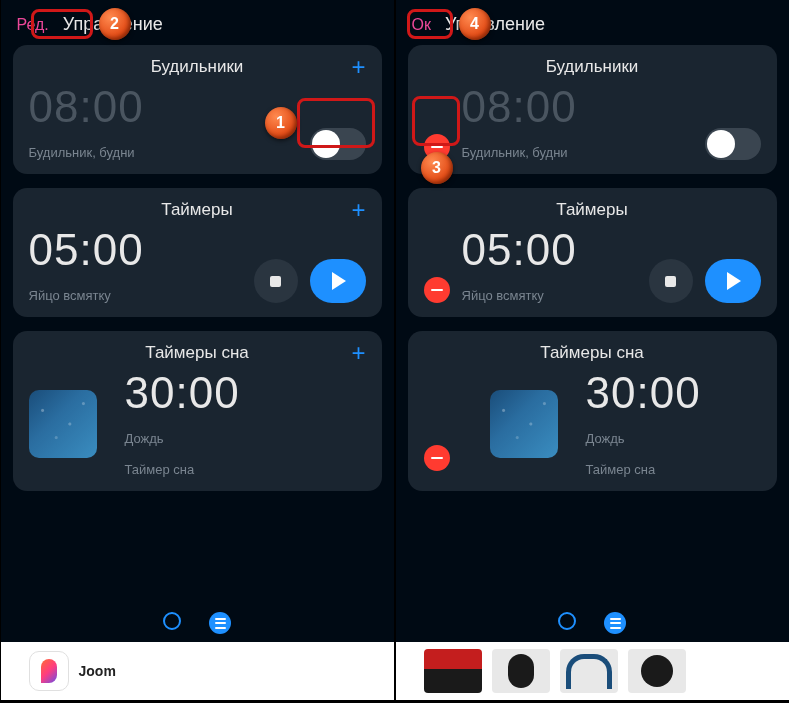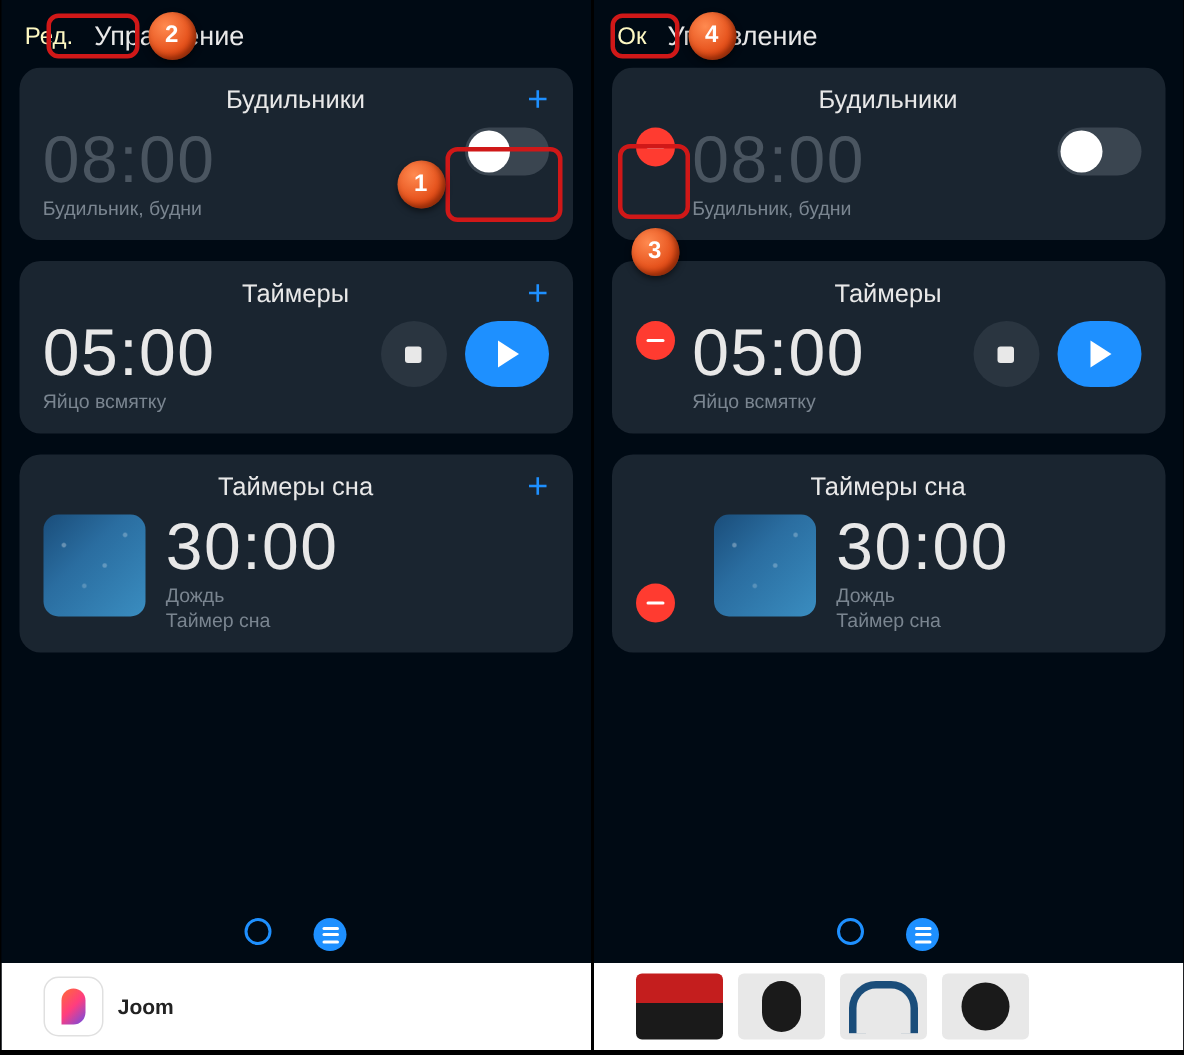--- a/index.html
+++ b/index.html
@@ -1,42 +1,42 @@
 <!DOCTYPE html>
 <html><head>
 <meta charset="utf-8">
 <style>
 *{margin:0;padding:0;box-sizing:border-box;font-family:-apple-system,BlinkMacSystemFont,"Segoe UI",sans-serif}
 body{background:#000;display:flex;justify-content:center;align-items:flex-start;position:relative}
 .container{display:flex;gap:2px;background:#000;position:relative}
 .screen{width:393px;height:700px;background:#000a14;position:relative;overflow:hidden;display:flex;flex-direction:column}
 .header{display:flex;align-items:center;padding:14px 16px 10px;gap:14px;position:relative}
-.hbtn{color:#fef9c3;font-size:16px;cursor:pointer}
+.hbtn{color:#ec4899;font-size:16px;cursor:pointer}
 .htitle{color:#e8e8e8;font-size:18px;font-weight:500}
 .content{flex:1;padding:0 12px;overflow:hidden}
 .card{background:#1a2530;border-radius:14px;margin-bottom:14px;padding:12px 16px 14px;position:relative}
 .cardhead{display:flex;align-items:center;justify-content:center;position:relative;margin-bottom:8px}
 .cardtitle{color:#e8e8e8;font-size:17px;font-weight:400}
 .plus{position:absolute;right:0;color:#1e90ff;font-size:24px;font-weight:300;cursor:pointer;line-height:1}
-.row{display:flex;align-items:flex-start;position:relative}
+.row{display:flex;align-items:flex-end;position:relative}
 .delbtn{width:26px;height:26px;border-radius:50%;background:#ff3b30;display:flex;align-items:center;justify-content:center;margin-right:12px;cursor:pointer;flex-shrink:0}
 .delbtn::after{content:"";width:12px;height:2.5px;background:#fff;border-radius:1px}
 .timeinfo{flex:1}
 .bigtime{font-size:44px;font-weight:300;line-height:1;letter-spacing:1px}
 .bigtime.off{color:#4a5560}
 .bigtime.on{color:#e8e8e8}
-.sublabel{font-size:13px;color:#7a8590;margin-top:2px}
+.sublabel{font-size:13px;color:#7a8590;margin-top:16px}
 .toggle{width:56px;height:32px;background:#3a4550;border-radius:16px;position:relative;cursor:pointer}
 .toggle .knob{width:28px;height:28px;background:#fff;border-radius:50%;position:absolute;top:2px;left:2px}
 .controls{display:flex;align-items:center;gap:12px}
 .stopbtn{width:44px;height:44px;border-radius:50%;background:#2a3540;display:flex;align-items:center;justify-content:center;cursor:pointer}
 .stopbtn::after{content:"";width:11px;height:11px;background:#e8e8e8;border-radius:2px}
 .playbtn{width:56px;height:44px;border-radius:22px;background:#1e90ff;display:flex;align-items:center;justify-content:center;cursor:pointer}
 .playbtn::after{content:"";width:0;height:0;border-left:14px solid #fff;border-top:9px solid transparent;border-bottom:9px solid transparent;margin-left:3px}
-.sleeprow{display:flex;align-items:flex-start;gap:14px}
+.sleeprow{display:flex;align-items:center;gap:28px}
 .thumb{width:68px;height:68px;border-radius:10px;background:linear-gradient(135deg,#1a4d7a 0%,#2a6da0 40%,#3a8dc0 100%);position:relative;overflow:hidden;flex-shrink:0}
 .thumb::before{content:"";position:absolute;inset:0;background:radial-gradient(circle at 20% 30%,rgba(255,255,255,.3) 1px,transparent 2px),radial-gradient(circle at 60% 50%,rgba(255,255,255,.25) 1px,transparent 2px),radial-gradient(circle at 40% 70%,rgba(255,255,255,.2) 1px,transparent 2px),radial-gradient(circle at 80% 20%,rgba(255,255,255,.25) 1px,transparent 2px)}
 .bottomnav{display:flex;justify-content:center;gap:28px;padding:8px 0;background:#000a14}
 .navcircle{width:18px;height:18px;border:2.5px solid #1e90ff;border-radius:50%}
 .navmenu{width:22px;height:22px;border-radius:50%;background:#1e90ff;display:flex;flex-direction:column;align-items:center;justify-content:center;gap:2.5px}
 .navmenu span{width:11px;height:2px;background:#fff;border-radius:1px}
 .adbar{height:58px;background:#fff;display:flex;align-items:center;padding:0 28px;gap:10px}
 .adicon{width:40px;height:40px;border-radius:10px;background:#fff;border:1px solid #e0e0e0;display:flex;align-items:center;justify-content:center;position:relative}
 .adicon::after{content:"";width:16px;height:24px;border-radius:8px 8px 8px 0;background:linear-gradient(135deg,#ff6b35 0%,#ff3d7f 50%,#6b4de6 100%)}
 .adtext{flex:1;display:flex;flex-direction:column}

